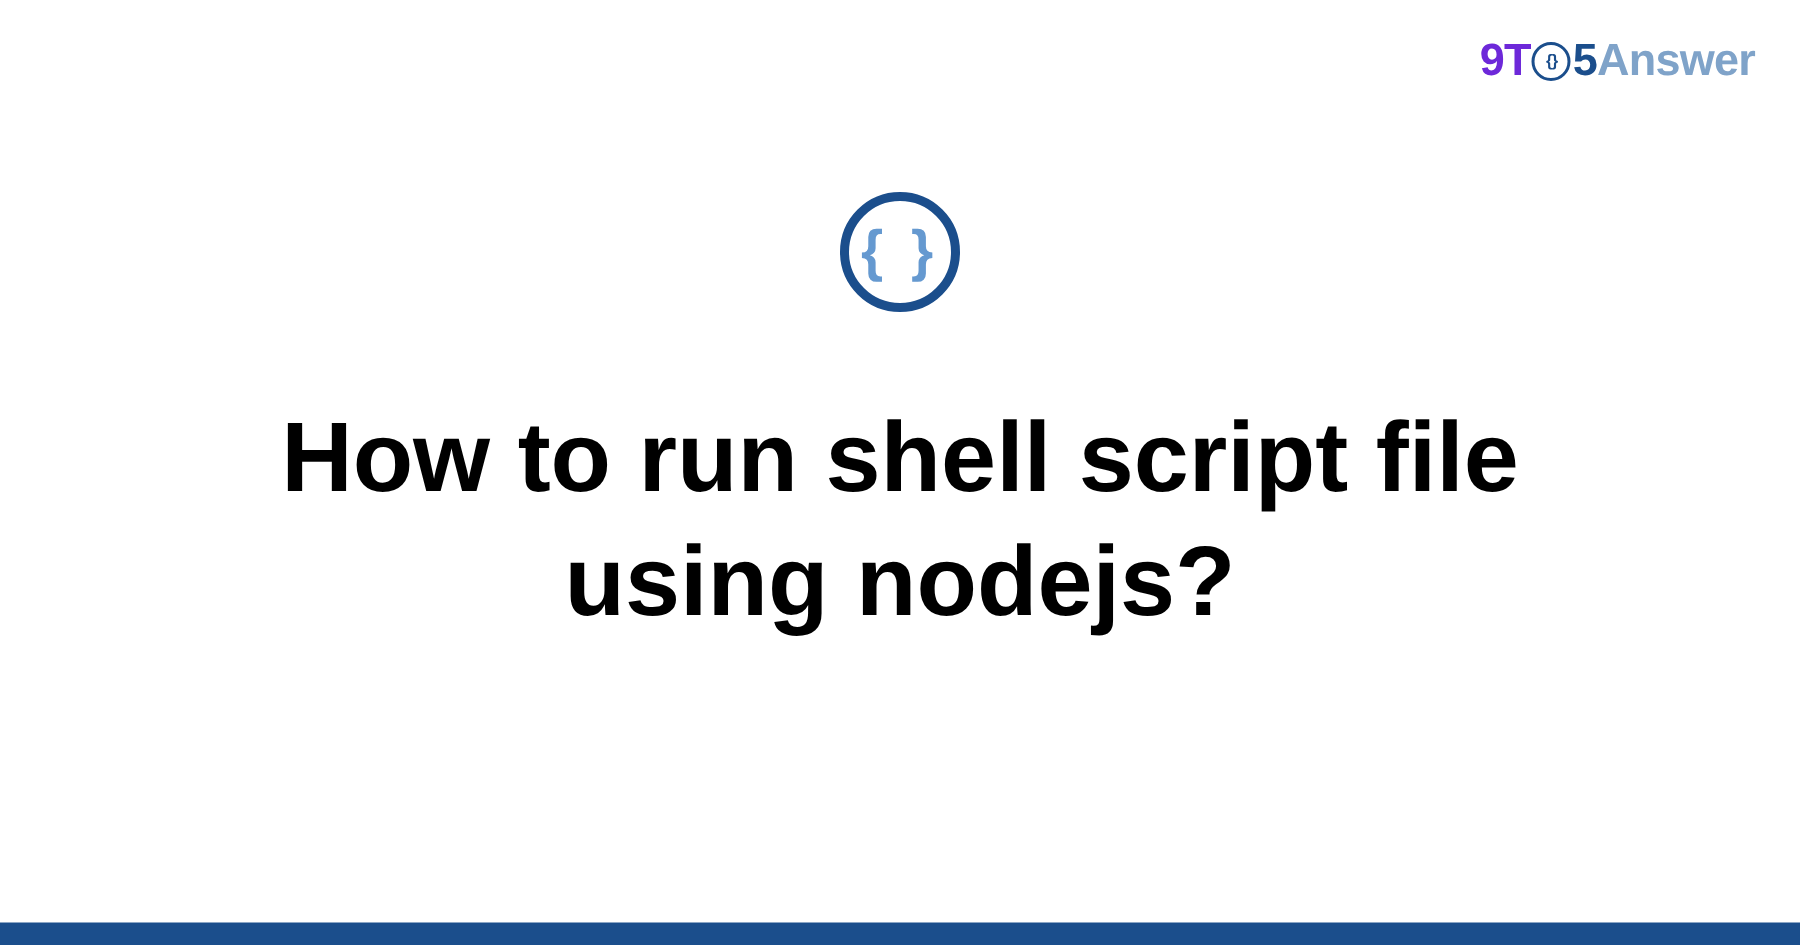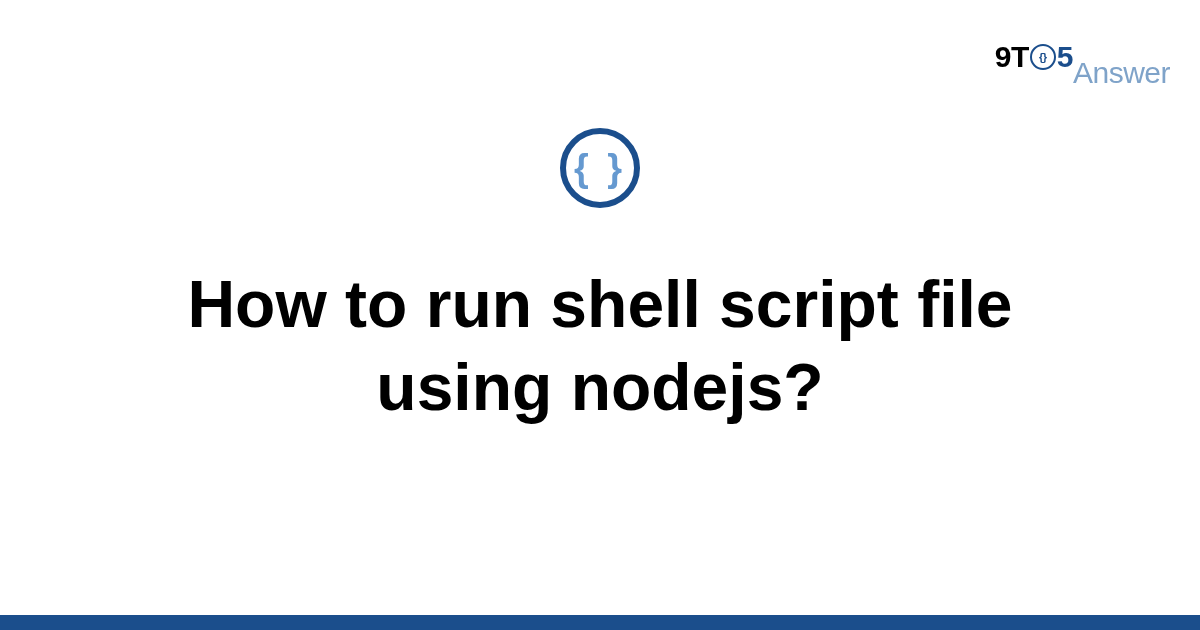--- a/index.html
+++ b/index.html
@@ -19,21 +19,21 @@
       position: absolute;
       top: 24px;
       right: 30px;
       font-size: 30px;
       font-weight: 600;
       letter-spacing: -0.5px;
       display: flex;
       align-items: center;
     }
     .logo-9t {
-      color: #000000;
+      color: #6d28d9;
     }
     .logo-clock {
       display: inline-flex;
       align-items: center;
       justify-content: center;
       width: 26px;
       height: 26px;
       border: 2.5px solid #1b4e8c;
       border-radius: 50%;
       margin: 0 1px;
@@ -44,22 +44,21 @@
       font-size: 11px;
       color: #1b4e8c;
       font-weight: 700;
       line-height: 1;
     }
     .logo-5 {
       color: #1b4e8c;
     }
     .logo-answer {
       color: #7fa3c9;
-      font-weight: 400;
-      margin-top: 32px;
+      font-weight: 700;
     }
     .center-content {
       position: absolute;
       top: 128px;
       left: 0;
       width: 100%;
       display: flex;
       flex-direction: column;
       align-items: center;
     }

